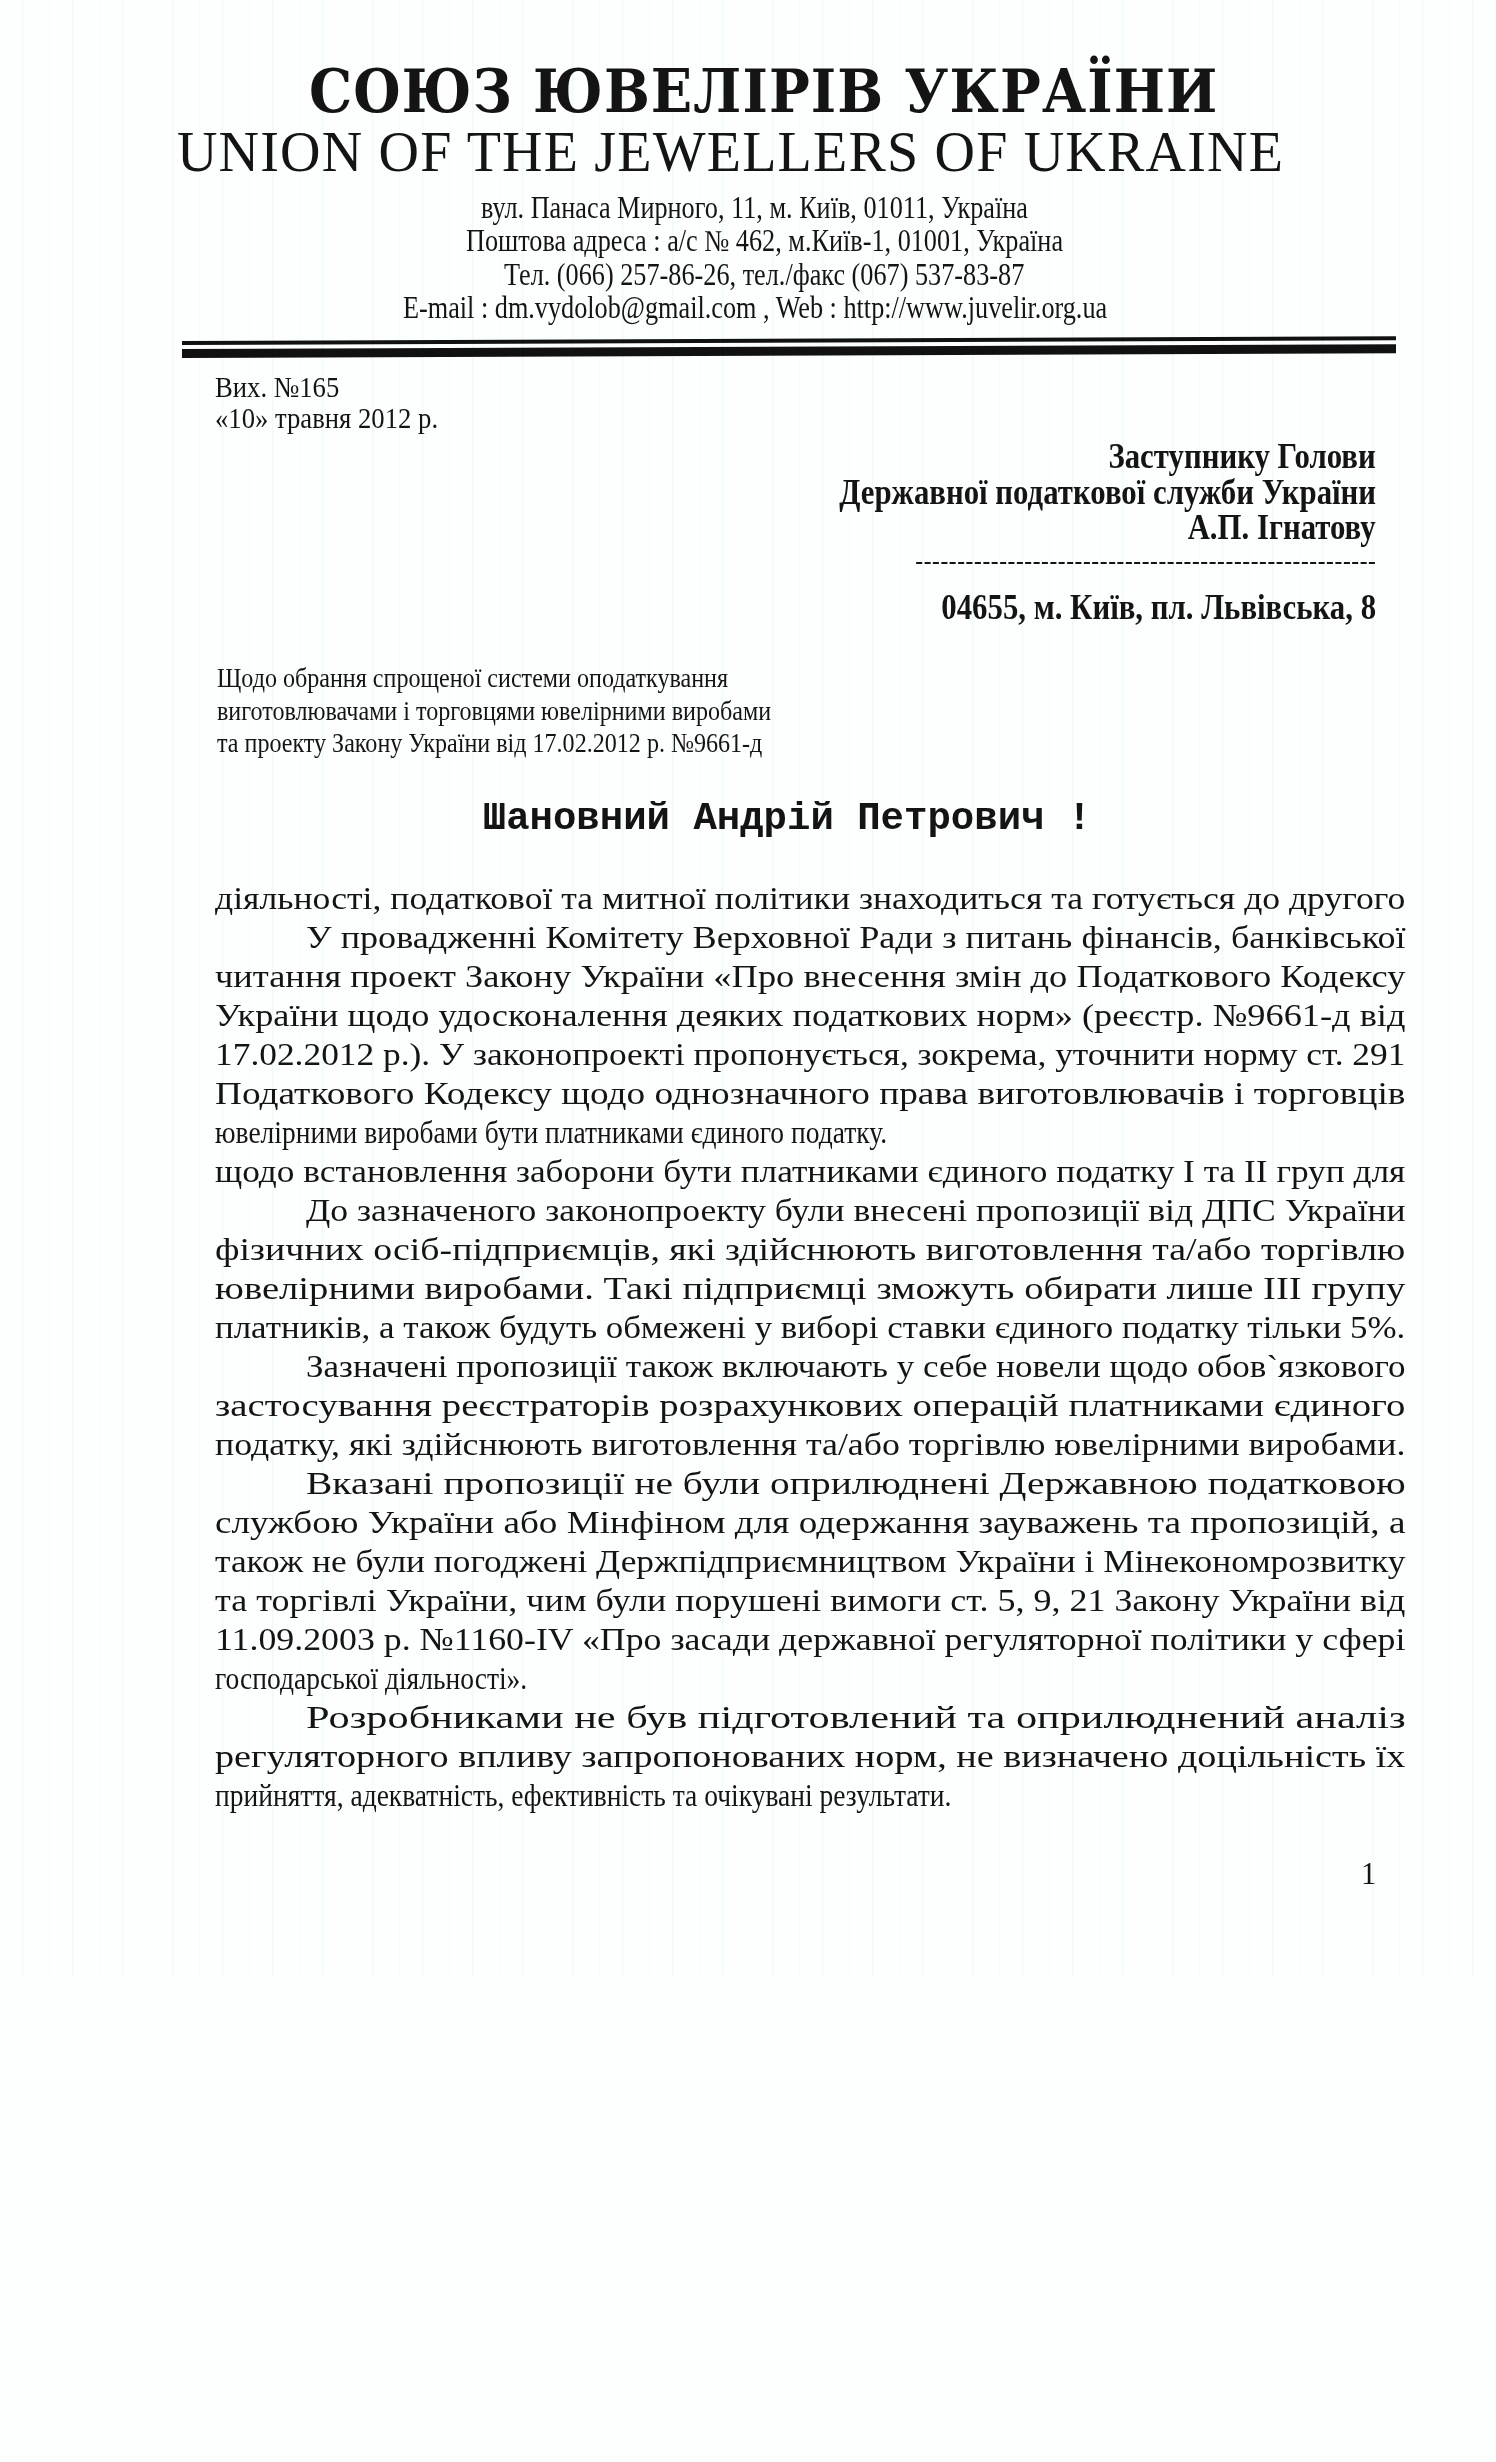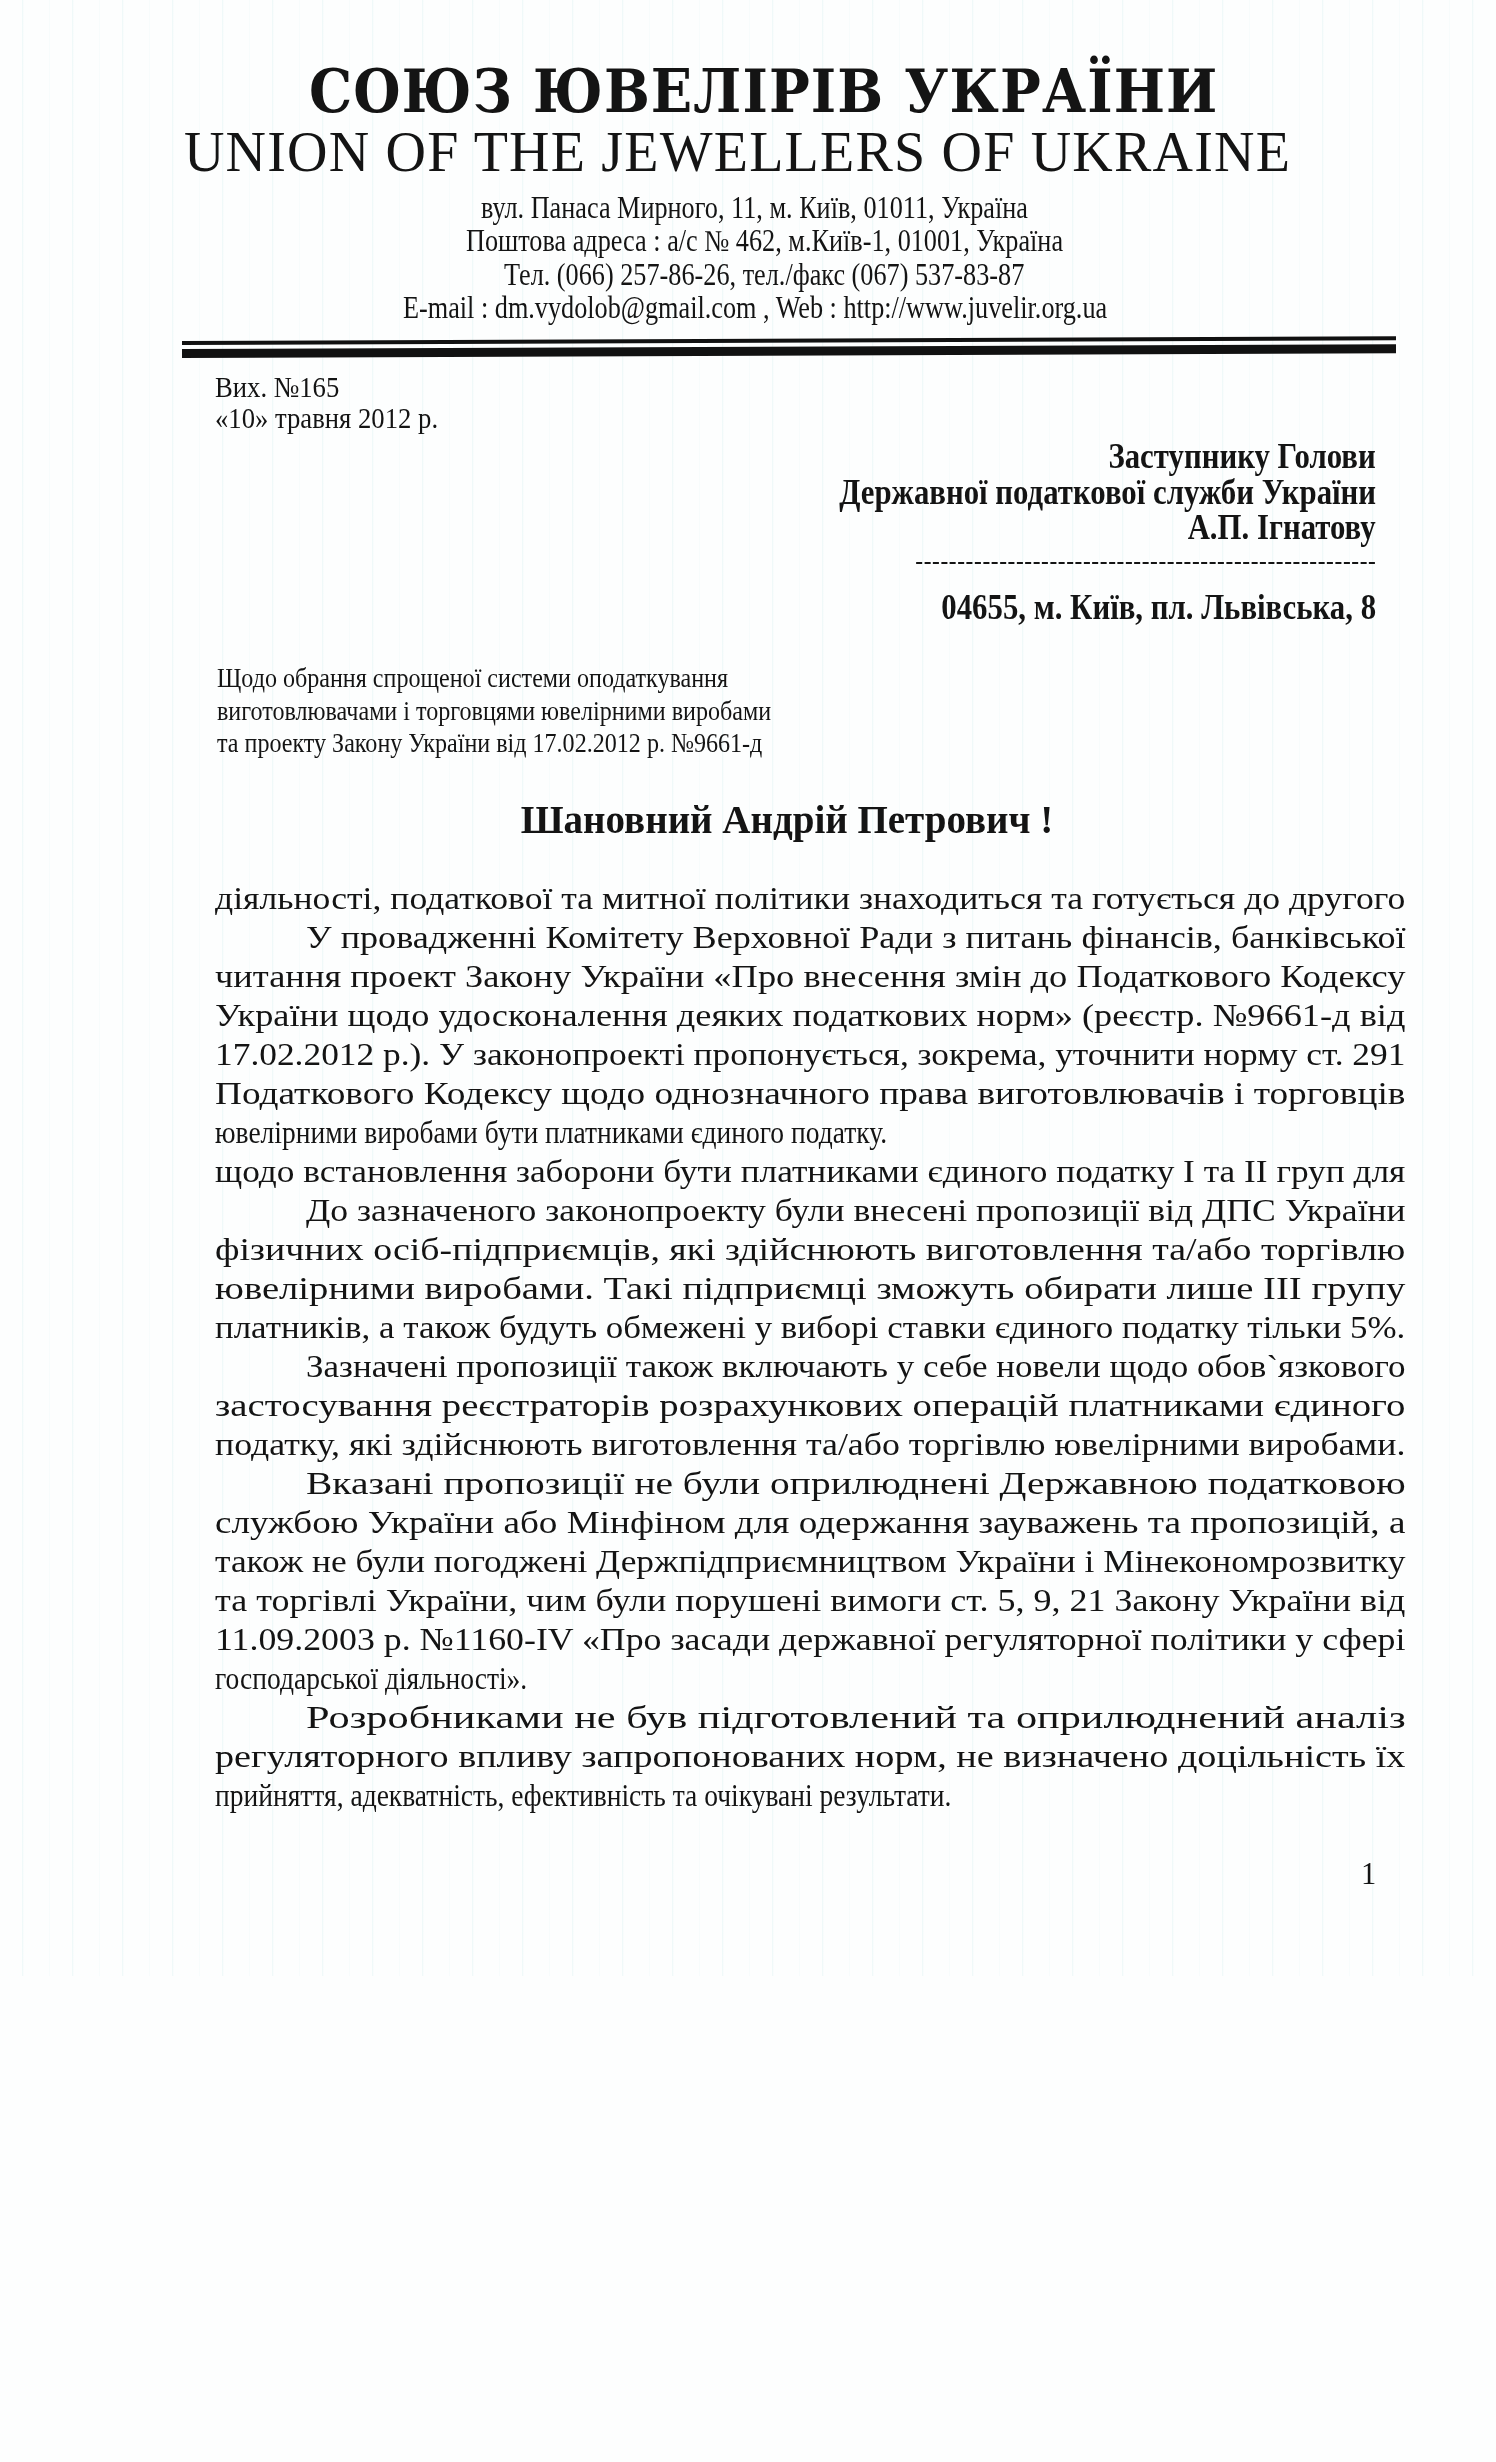--- a/index.html
+++ b/index.html
@@ -45,21 +45,21 @@
       left: 0; width: 1496px; top: 57px;
       text-align: center;
       font-family: "DejaVu Serif", "Liberation Serif", serif;
       font-weight: bold;
       font-size: 59px;
       letter-spacing: 1.2px;
       transform: scaleX(0.92);
       padding-left: 16.4px;
     }
     .org-title-en {
-      left: 12px; width: 1397px; top: 120px;
+      left: 5px; width: 1397px; top: 120px;
       text-align: center;
       font-size: 56px;
       letter-spacing: 1.2px;
       padding-left: 54px;
       box-sizing: border-box;
     }
     .contact {
       font-size: 30.5px;
       transform-origin: left top;
       transform: scaleX(0.86);
@@ -128,20 +128,21 @@
     .subject-3 { top: 727px; }
 
     
     .salutation {
       left: 0; width: 1496px; top: 797px;
       text-align: center;
       font-weight: bold;
       font-size: 39px;
       padding-left: 78px;
       box-sizing: border-box;
+      font-family: Liberation Mono, monospace;
     }
 
     
     .body-text {
       position: absolute;
       left: 215px;
       top: 879px;
       width: 1200px;
     }
     .para {

